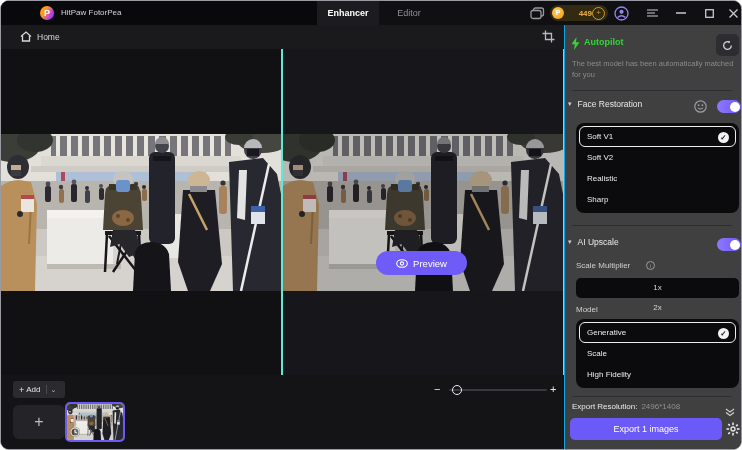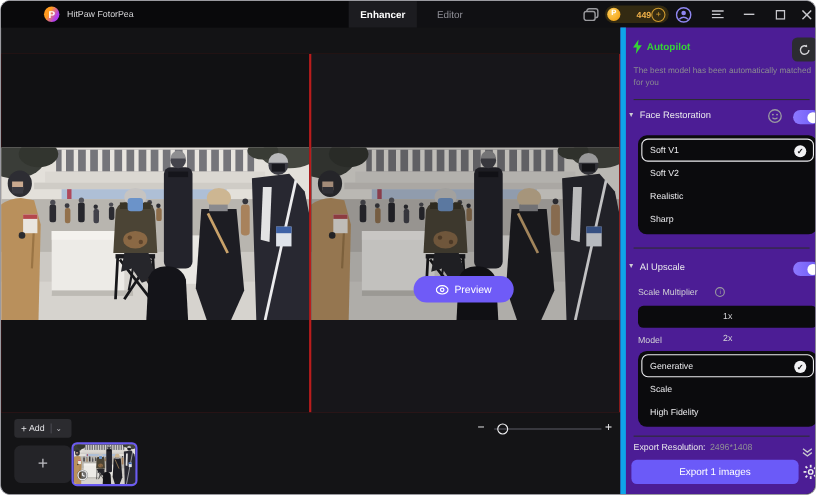--- a/index.html
+++ b/index.html
@@ -20,21 +20,21 @@
   .coin-count{flex:1;text-align:right;font-size:8px;font-weight:bold;color:#f2b24a;}
   .coin-plus{width:11px;height:11px;margin-right:3px;border:1px solid #cf9a2f;border-radius:50%;color:#cf9a2f;font-size:8px;line-height:10px;text-align:center;}
   .winbtn{position:absolute;top:0;height:24px;display:flex;align-items:center;justify-content:center;color:#c9c9ce;}
   .icon-svg{display:block;}
 
   
   .homebar{position:absolute;left:0;top:24px;width:563px;height:24px;background:#1a1a1d;border-bottom:1px solid #0d0d0f;}
   .home-label{position:absolute;left:36px;top:0;height:24px;line-height:24px;font-size:8.5px;color:#d9d9dc;}
 
   
-  .canvas{position:absolute;left:0;top:48px;width:563px;height:326px;background:#b91c1c;}
+  .canvas{position:absolute;left:0;top:48px;width:563px;height:326px;background:#5eead4;}
   .panel{position:absolute;top:0;width:280px;height:326px;overflow:hidden;}
   .panel-before{left:0;background:#111113;}
   .panel-after{left:282px;background:#17161a;}
   .panel svg.scene{position:absolute;left:0;top:85px;width:280px;height:157px;}
   .panel-after svg.scene{filter:brightness(.82) saturate(.9);}
   .preview-btn{position:absolute;left:375px;top:202px;width:91px;height:24px;border-radius:12px;background:#6f5bf7;display:flex;align-items:center;justify-content:center;gap:5px;color:#fff;font-size:9.5px;cursor:pointer;}
   .before-badge{position:absolute;left:10px;top:344px;height:16px;line-height:16px;padding:0 7px;background:rgba(38,38,42,.92);border-radius:3px;font-size:7.5px;color:#cfcfd2;}
 
   
   .bottomstrip{position:absolute;left:0;top:374px;width:563px;height:76px;background:#141416;}
@@ -47,21 +47,21 @@
   .zoom-minus{left:433px;}
   .zoom-plus{left:549px;}
   .zoom-track{position:absolute;left:448px;top:14px;width:98px;height:2px;background:#38383e;border-radius:1px;}
   .zoom-handle{position:absolute;left:451px;top:10px;width:8px;height:8px;border:1.5px solid #f0f0f2;border-radius:50%;background:transparent;cursor:pointer;}
   .plus-tile{position:absolute;left:12px;top:30px;width:52px;height:34px;background:#242428;border-radius:6px;color:#bcbcc1;font-size:16px;display:flex;align-items:center;justify-content:center;cursor:pointer;}
   .thumb{position:absolute;left:64px;top:27px;width:56px;height:36px;border:2px solid #6b5bf2;border-radius:5px;overflow:hidden;cursor:pointer;background:#000;}
   .thumb svg{display:block;width:56px;height:36px;}
   .thumb .hist{position:absolute;left:3px;bottom:3px;width:10px;height:10px;border-radius:50%;background:rgba(10,10,12,.55);display:flex;align-items:center;justify-content:center;}
 
   
-  .sidebar{position:absolute;left:563px;top:24px;width:179px;height:426px;background:#4c1d95;border-left:5px solid #0ea5e9;box-sizing:border-box;}
+  .sidebar{position:absolute;left:563px;top:24px;width:179px;height:426px;background:#404040;border-left:1px solid #0ea5e9;box-sizing:border-box;}
   .sb{position:absolute;}
   .autopilot-title{font-size:9px;font-weight:bold;color:#35d435;}
   .refresh-btn{position:absolute;left:151px;top:9px;width:23px;height:22px;background:#2c2c31;border-radius:5px;display:flex;align-items:center;justify-content:center;cursor:pointer;}
   .sb-desc{position:absolute;left:7px;top:33px;width:162px;font-size:7.5px;line-height:11px;color:#8a8a91;}
   .divider{position:absolute;left:7px;width:160px;height:1px;background:#2d2d33;}
   .sec-head{position:absolute;left:3px;display:flex;align-items:center;gap:6px;color:#eaeaed;font-size:8.5px;}
   .caret{font-size:7px;color:#cfcfd4;}
   .toggle{position:absolute;left:152px;width:24px;height:13px;border-radius:7px;background:linear-gradient(90deg,#8d78ff,#6c5af6);cursor:pointer;}
   .toggle .knob{position:absolute;right:1.5px;top:1.5px;width:10px;height:10px;border-radius:50%;background:#fff;}
   .opt-list{position:absolute;left:11px;width:163px;background:#0b0b0d;border-radius:8px;padding:3px 0;box-sizing:border-box;}
@@ -243,20 +243,33 @@
     <div class="winbtn" style="left:722px;width:20px;">
       <svg class="icon-svg" width="9" height="9" viewBox="0 0 9 9">
           <g stroke="#c9c9ce" stroke-width="1.3">
             <line x1="0.5" y1="0.5" x2="8.5" y2="8.5"></line>
             <line x1="8.5" y1="0.5" x2="0.5" y2="8.5"></line>
           </g>
         </svg>
     </div>
   </div>
 
+  <div class="homebar">
+    <div class="abs" style="left:19px;top:6px;">
+      <svg class="icon-svg" width="12" height="11" viewBox="0 0 12 11">
+          <path d="M1,5.5 L6,1 L11,5.5 M2.5,5 L2.5,10 L9.5,10 L9.5,5" fill="none" stroke="#d9d9dc" stroke-width="1.3"></path>
+        </svg>
+    </div>
+    <div class="home-label">Home</div>
+    <div class="abs" style="left:541px;top:5px;">
+      <svg class="icon-svg" width="13" height="13" viewBox="0 0 13 13">
+          <path d="M3.5,0.5 L3.5,9.5 L12.5,9.5 M0.5,3.5 L9.5,3.5 L9.5,12.5" fill="none" stroke="#b9b9be" stroke-width="1.3"></path>
+        </svg>
+    </div>
+  </div>
 
   <div class="canvas">
     <div class="panel panel-before">
       <svg class="scene" viewBox="0 0 280 157" preserveAspectRatio="none">
           <use href="#scene"></use>
         </svg>
     </div>
     <div class="panel panel-after">
       <svg class="scene" viewBox="0 0 280 157" preserveAspectRatio="none">
           <use href="#scene"></use>

